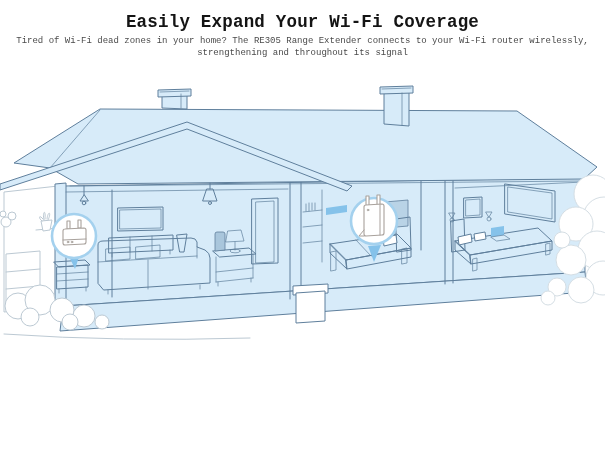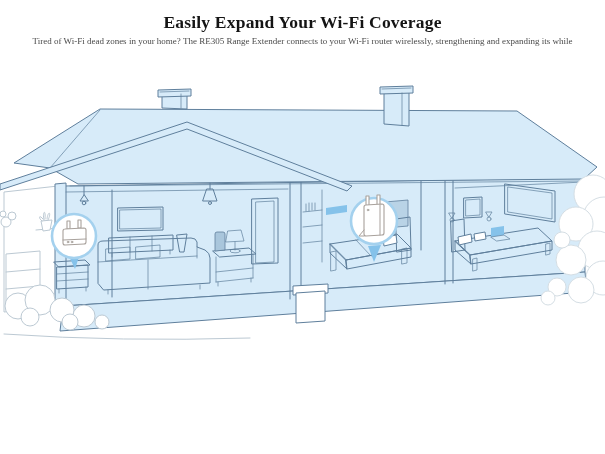--- a/index.html
+++ b/index.html
@@ -1,17 +1,17 @@
 <!DOCTYPE html>
 <html style="--page_bg: #ffffff; --title_color: #141414; --text_color: #4a4a4a; --house_fill: #d7ebf9; --line: #5f7f9c; --sketch: #bcc9d3; --bush_line: #d5dee4; --callout: #a4d1ee; --accent: #85c2ea; --device_line: #a8a19c; --dark_item: #a9c6dc; --panel_fill: #b9d3e6;"><head>
 <meta charset="utf-8">
 <style>
   html,body{margin:0;padding:0;background:#fff;}
   #page{position:relative;width:605px;height:454px;background:var(--page_bg,#fff);overflow:hidden;
-        font-family:Liberation Serif, serif;}
+        font-family:Liberation Mono, monospace;}
   .title{margin:11px 8px 0;text-align:center;font-size:17.5px;line-height:22px;font-weight:bold;
          color:var(--title_color,#141414);letter-spacing:.2px;}
   .desc{margin:3px auto 0;width:592px;text-align:center;font-size:9px;line-height:11.5px;
         color:var(--text_color,#4a4a4a);}
   .desc span{display:block;}
   #art{position:absolute;left:0;top:0;width:605px;height:454px;}
   .bf{fill:var(--house_fill);stroke:var(--line);stroke-width:1;stroke-linejoin:round;}
   .nf{fill:none;stroke:var(--line);stroke-width:1;stroke-linejoin:round;stroke-linecap:round;}
   .thin{stroke-width:.7;}
   .wf{fill:#fff;stroke:var(--line);stroke-width:1;stroke-linejoin:round;}
@@ -173,16 +173,16 @@
         <path class="dev" d="M366,196 L369,196 L369,206 L366,206 Z M377,195 L380,195 L380,205 L377,205 Z"></path>
         <path class="dev" d="M364,207 Q364,205 366,205 L382,204 Q384,204 384,206 L384,233 Q384,235 382,235 L366,236 Q364,236 364,234 Z"></path>
         <path class="devnf" d="M380,205 L380,235 M364,230 L359,236 L364,236"></path>
         <circle class="devnf" cx="368" cy="210" r=".8"></circle>
       </g>
     </g>
   </svg>
 
   <div class="title">Easily Expand Your Wi-Fi Coverage</div>
   <div class="desc">
-    <span>Tired of Wi-Fi dead zones in your home? The RE305 Range Extender connects to your Wi-Fi router wirelessly, strengthening and expanding its while</span>
+    <span>Tired of Wi-Fi dead zones in your home? The RE305 Range Extender connects to your Wi-Fi router wirelessly, strengthening and throughout its signal</span>
   </div>
 
 </div>
 
 </body></html>

